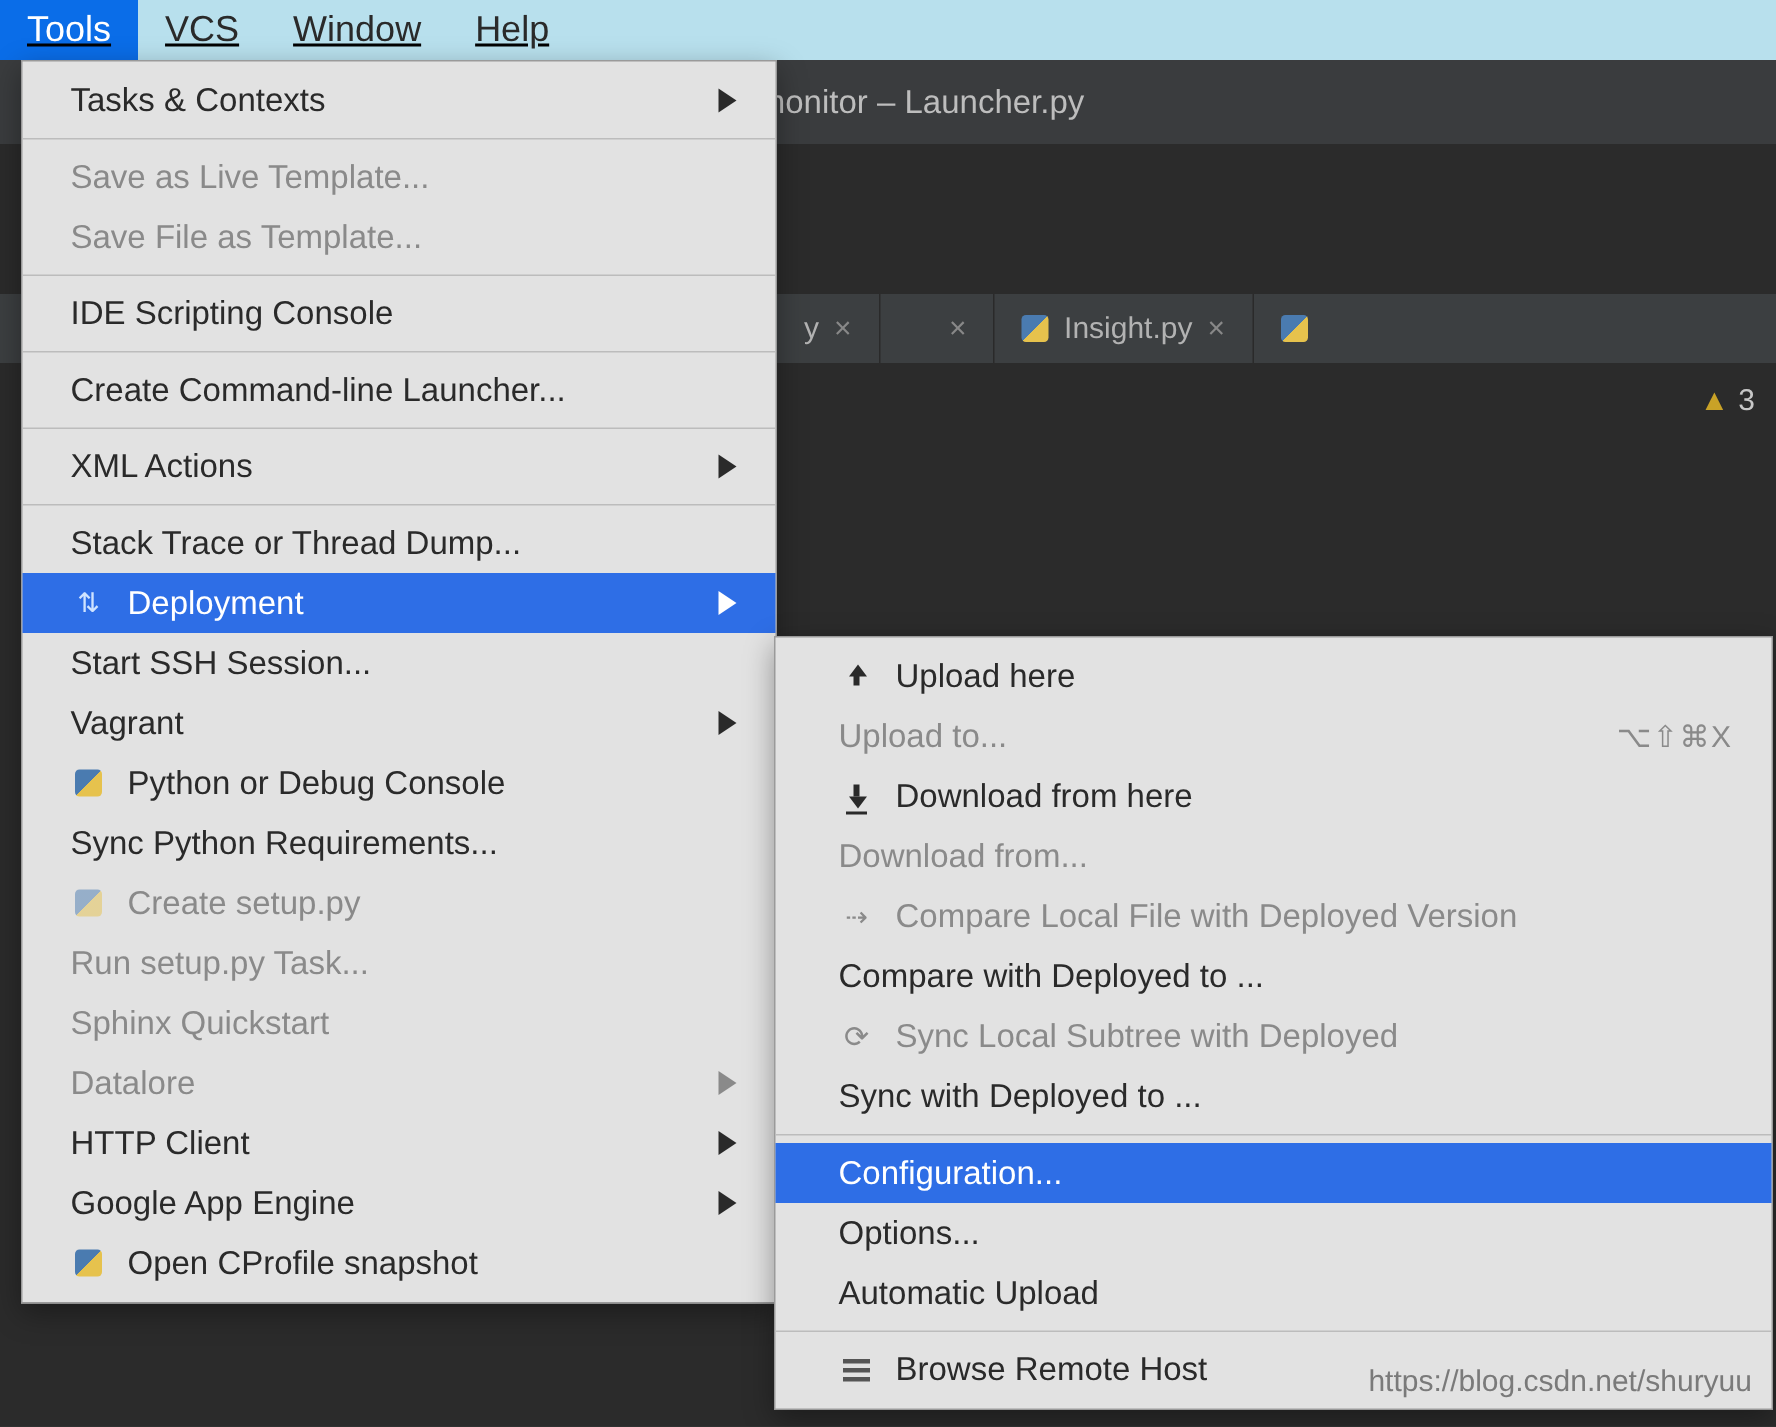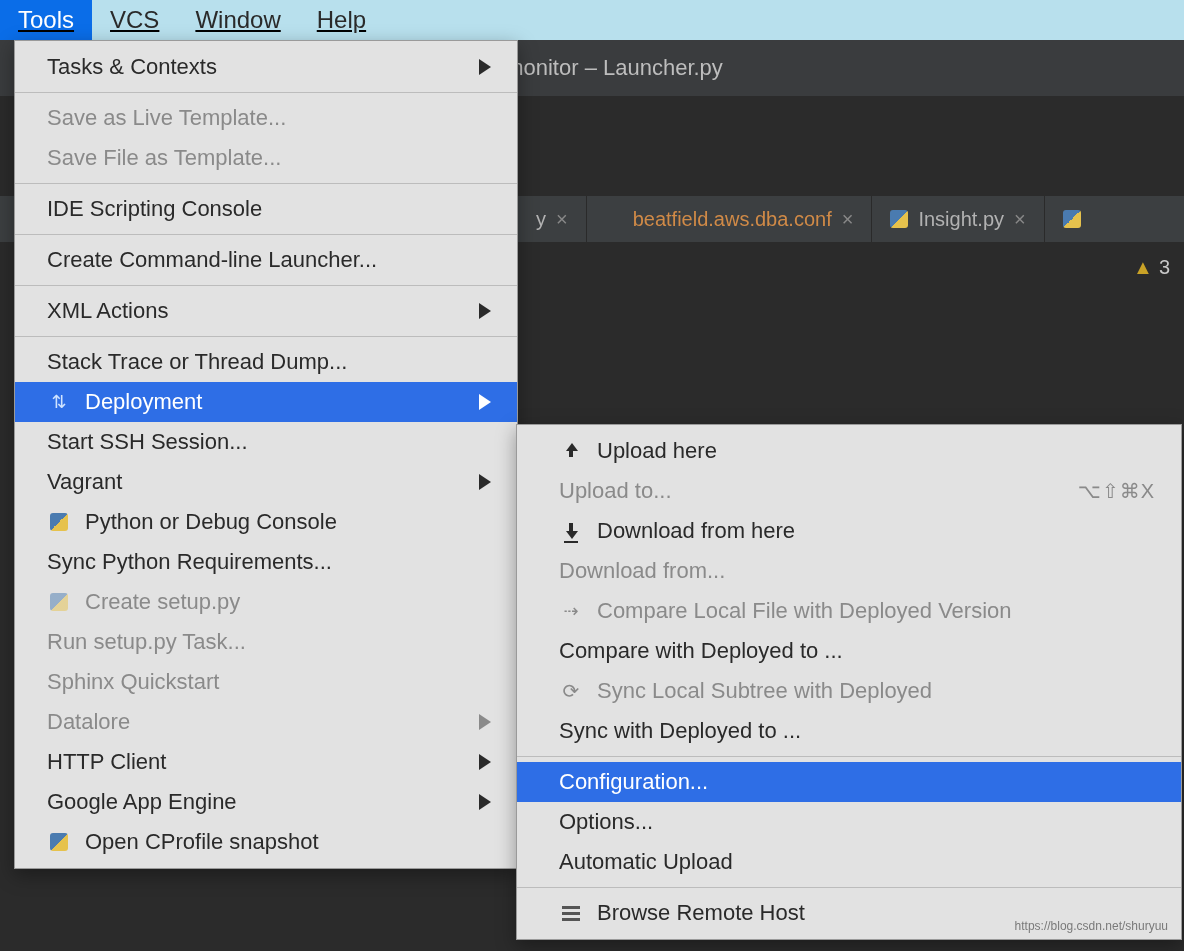--- a/index.html
+++ b/index.html
@@ -140,21 +140,21 @@
   display: flex;
   align-items: center;
   gap: 6px;
 }
 .warn-tri { color:#c9a227; font-size: 20px; }
 .watermark {
   position: absolute;
   right: 16px;
   bottom: 18px;
   color: #7a7a7a;
-  font-size: 12px;
+  font-size: 20px;
 }
 .icon-up { position: relative; width: 16px; height: 16px; }
 .icon-up::before { content:""; position:absolute; left:3px; top:0; width:0;height:0;border-left:6px solid transparent;border-right:6px solid transparent;border-bottom:8px solid #2a2a2a;}
 .icon-up::after { content:""; position:absolute; left:6px; top:6px; width:4px; height:8px; background:#2a2a2a;}
 .icon-down { position: relative; width: 16px; height: 16px; }
 .icon-down::before { content:""; position:absolute; left:3px; bottom:0; width:0;height:0;border-left:6px solid transparent;border-right:6px solid transparent;border-top:8px solid #2a2a2a;}
 .icon-down::after { content:""; position:absolute; left:6px; top:0; width:4px; height:8px; background:#2a2a2a;}
 .icon-down .bar { position:absolute; bottom:-4px; left:1px; width:14px; height:2px; background:#2a2a2a;}
 .icon-sync { font-family: Arial; font-size: 20px; color:#8a8a8a; }
 .icon-cmp { font-size:18px; color:#8a8a8a; }
@@ -176,21 +176,20 @@
 
 <div class="editor-bg"></div>
 
 <div class="tabstrip">
   <div class="tab">
     <span class="fname">y</span>
     <span class="close">×</span>
   </div>
   <div class="tab">
     <span class="picon"><span class="file-ic"></span></span>
-    <span class="fname modified">beatfield.aws.dba.conf</span>
     <span class="close">×</span>
   </div>
   <div class="tab">
     <span class="picon">
         <span class="pysq"></span>
       </span>
     <span class="fname">Insight.py</span>
     <span class="close">×</span>
   </div>
   <div class="tab" style="border-right:none;">

